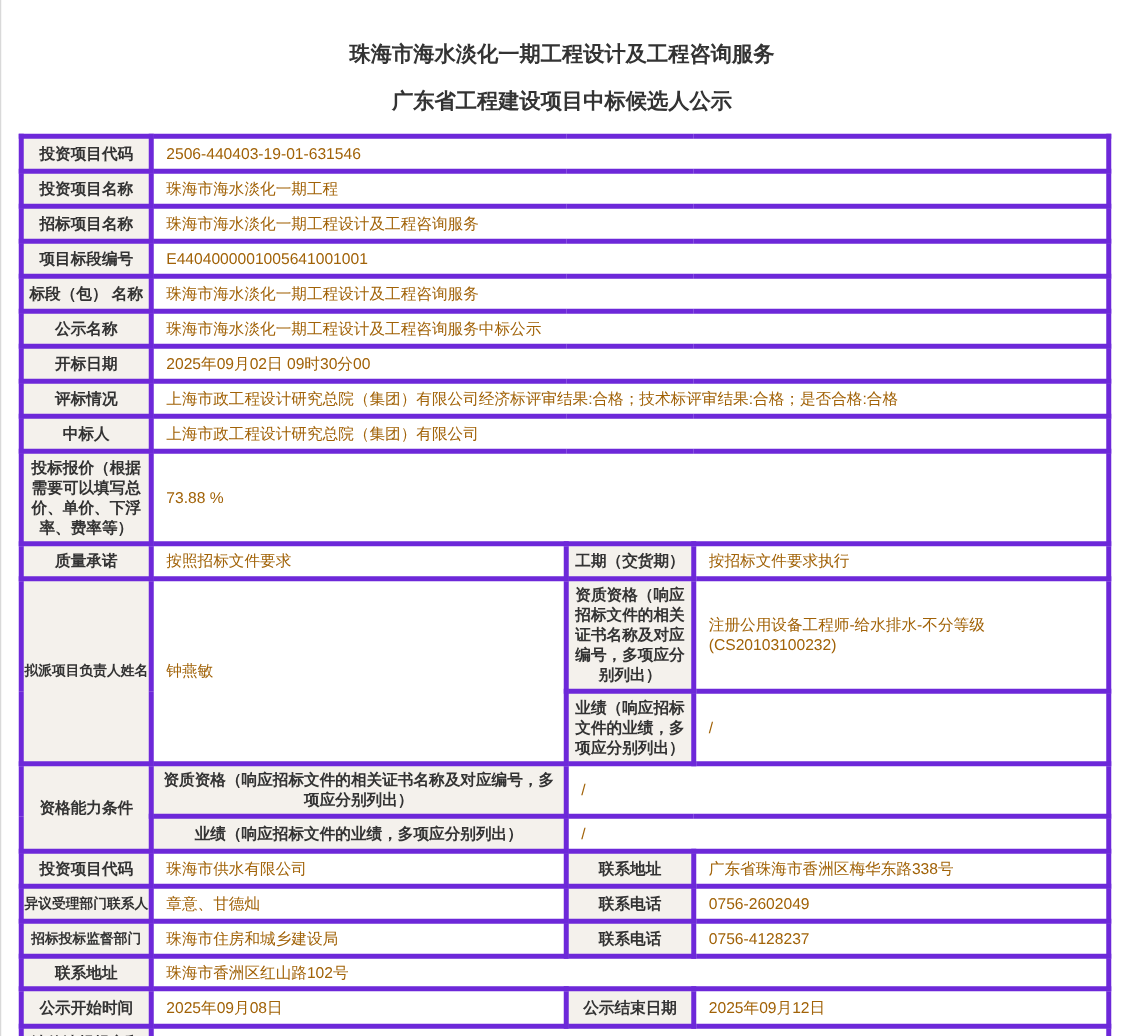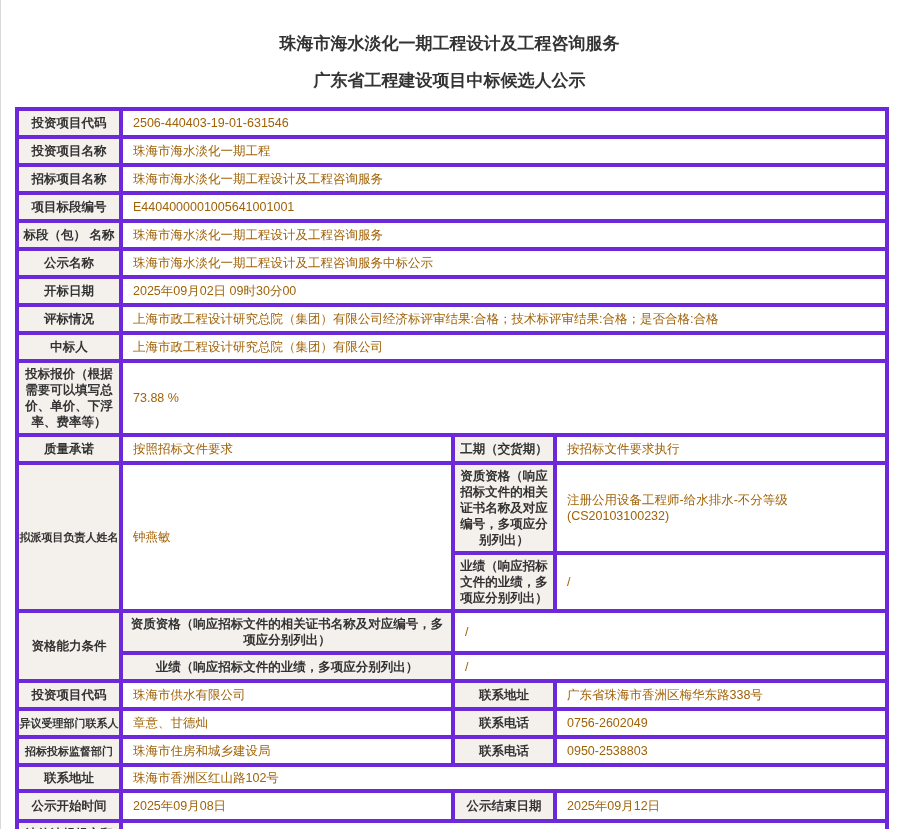--- a/index.html
+++ b/index.html
@@ -153,21 +153,21 @@
       <tr>
         <td class="lbl tight">异议受理部门联系人</td>
         <td class="val">章意、甘德灿</td>
         <td class="lbl">联系电话</td>
         <td class="val">0756-2602049</td>
       </tr>
       <tr>
         <td class="lbl tight">招标投标监督部门</td>
         <td class="val">珠海市住房和城乡建设局</td>
         <td class="lbl">联系电话</td>
-        <td class="val">0950-2538803</td>
+        <td class="val">0756-4128237</td>
       </tr>
       <tr class="h24">
         <td class="lbl">联系地址</td>
         <td class="val" colspan="3">珠海市香洲区红山路102号</td>
       </tr>
       <tr class="h30">
         <td class="lbl">公示开始时间</td>
         <td class="val">2025年09月08日</td>
         <td class="lbl">公示结束日期</td>
         <td class="val">2025年09月12日</td>

